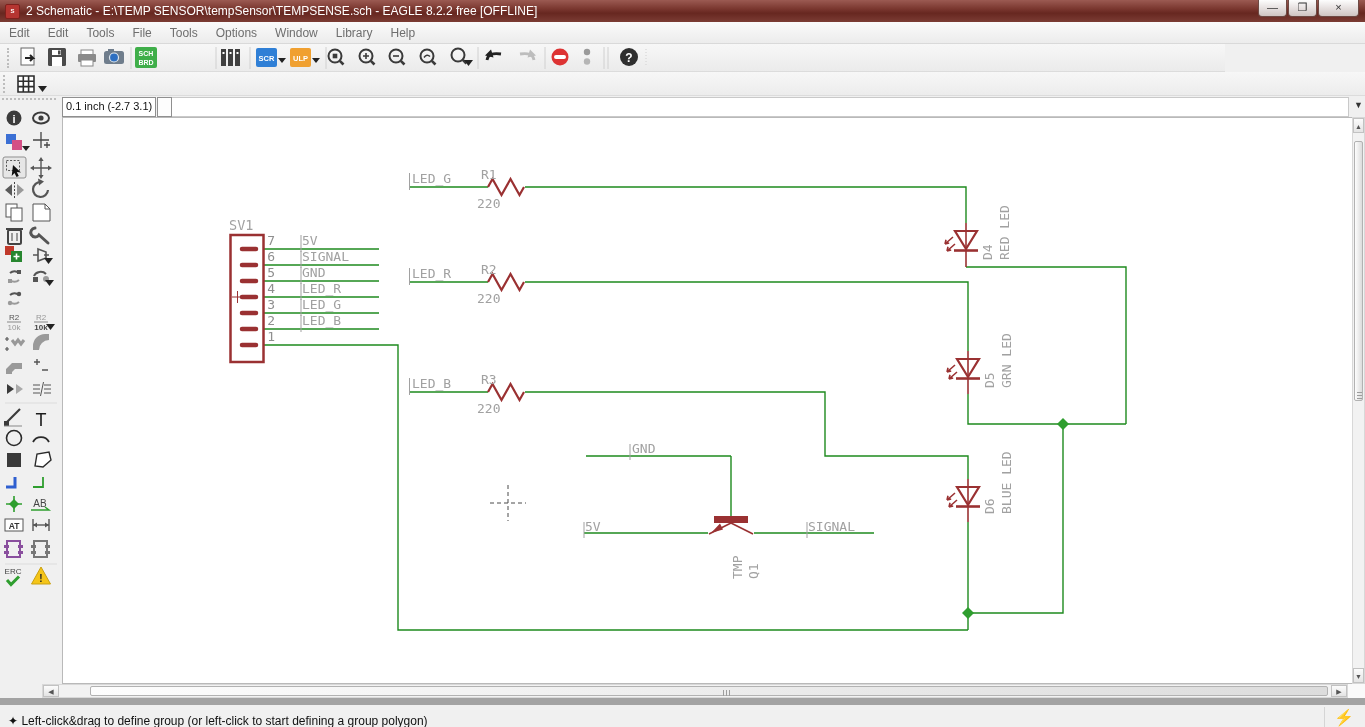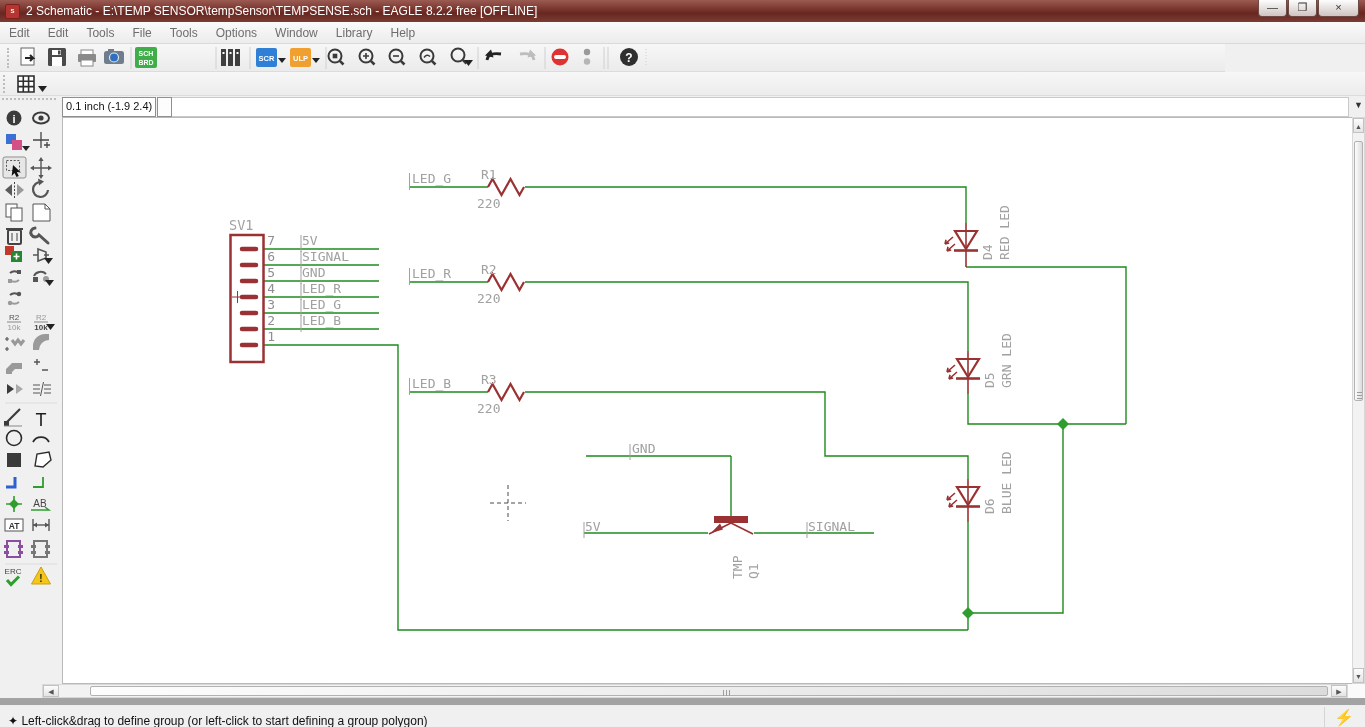--- a/index.html
+++ b/index.html
@@ -235,21 +235,21 @@
   <div class="handle" style="left:3px; top:3px; height:18px;"></div>
   <svg width="50" height="24" viewBox="0 0 50 24" style="position:absolute; left:12px; top:0;">
     <g>
       <path d="M6,4 h16 v16 h-16 z M6,9.3 h16 M6,14.6 h16 M11.3,4 v16 M16.6,4 v16" stroke="#2d2d2d" stroke-width="1.6" fill="#fff"></path>
     </g>
     <path d="M26,14 l9,0 l-4.5,6 z" fill="#222"></path>
   </svg>
 </div>
 
 <div id="cmdrow">
-  <div id="coord-box">0.1 inch (-1.9 2.4)</div>
+  <div id="coord-box">0.1 inch (-2.7 3.1)</div>
   <div id="mini-box"></div>
   <div id="command-input"></div>
   <div id="cmd-dd">▼</div>
 </div>
 
 <div id="palette">
   <div class="handle" style="left:2px; top:2px; height:3px; width:54px; border-left:none; border-top:2px dotted #bdbdbd;"></div>
   <svg width="62" height="602" viewBox="0 0 62 602">
 
     <g>

